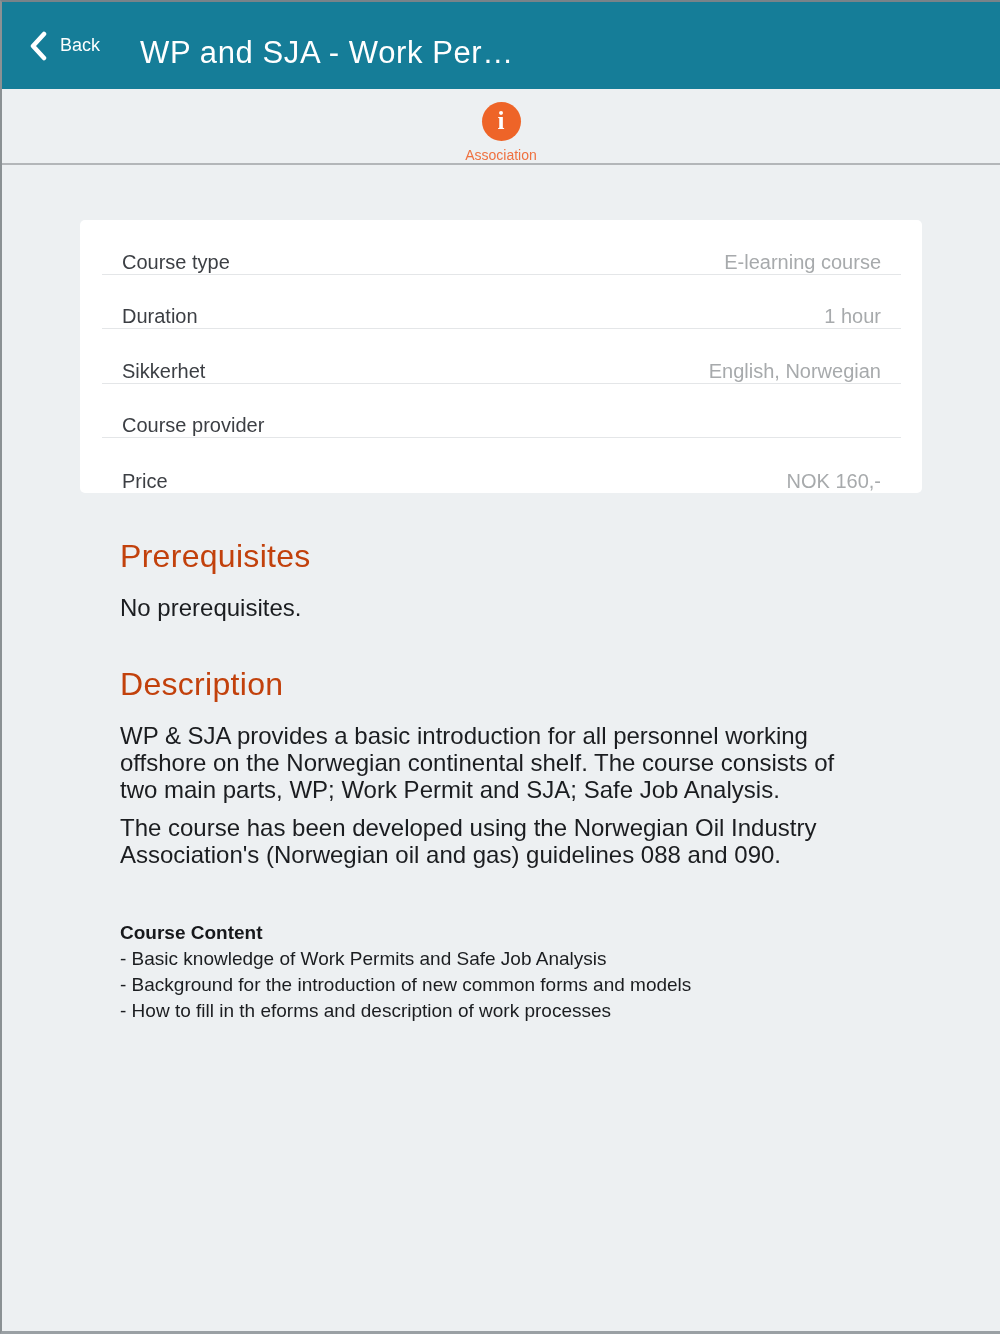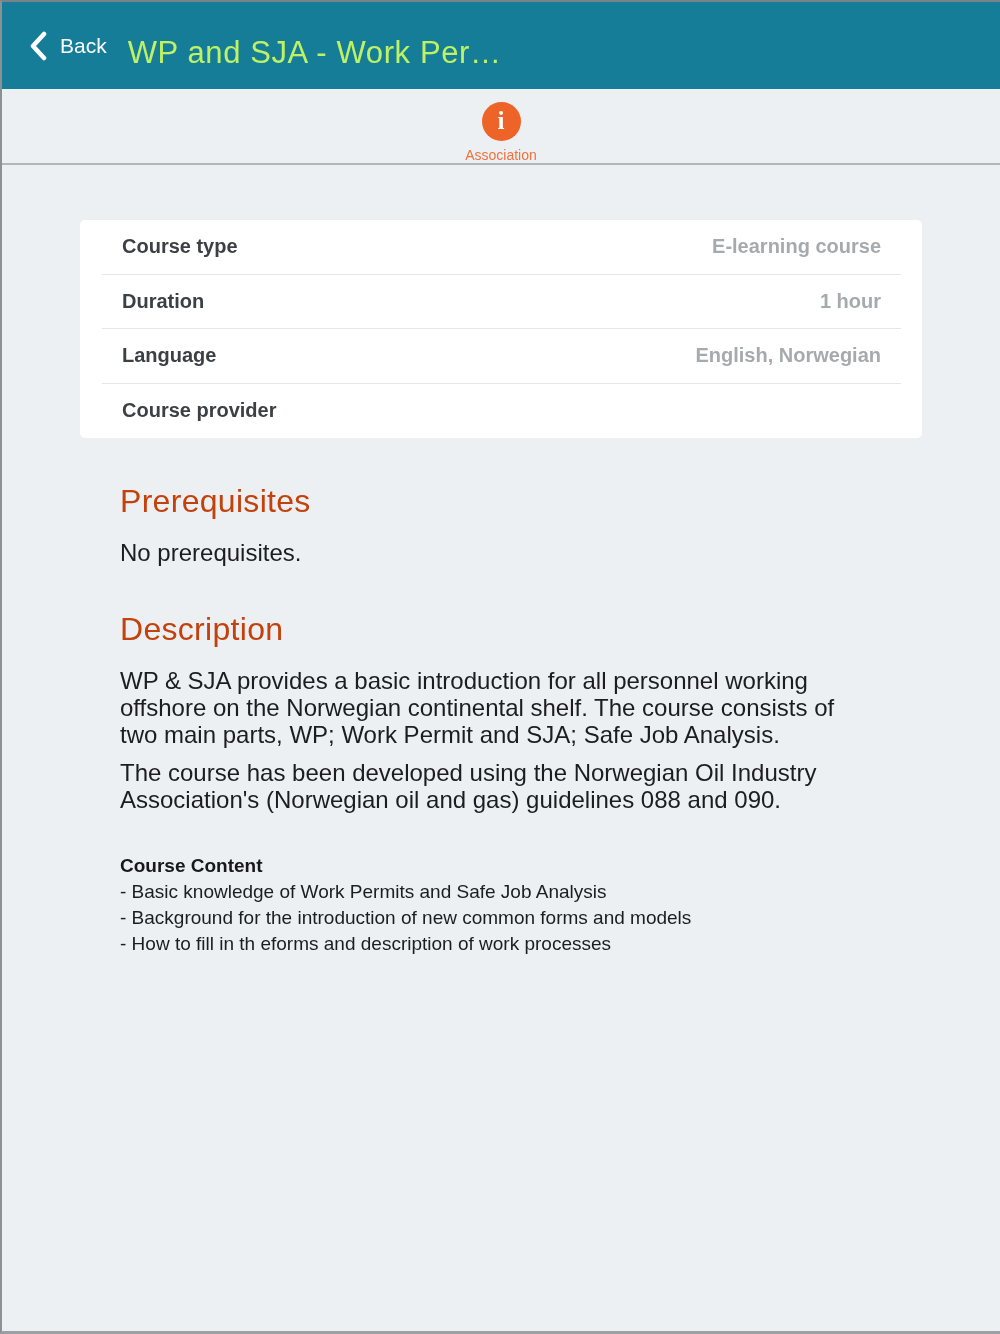--- a/index.html
+++ b/index.html
@@ -28,27 +28,27 @@
     padding-left: 27px;
     color: #ffffff;
   }
   .back-btn {
     display: flex;
     align-items: center;
     gap: 12px;
     cursor: pointer;
   }
   .back-btn svg { display: block; }
-  .back-label { font-size: 21px; color: #fdfefe; }
+  .back-label { font-size: 18px; color: #fdfefe; }
   .appbar-title {
-    margin-left: 21px;
+    margin-left: 40px;
     font-size: 31px;
     font-weight: 300;
     letter-spacing: 0.6px;
-    color: #bef264;
+    color: #ffffff;
     position: relative;
     top: 7px;
     white-space: nowrap;
   }
 
   
   .tabbar {
     height: 76px;
     background: #edf0f2;
     border-bottom: 2px solid #b3b6b9;
@@ -92,47 +92,46 @@
   .main { padding: 55px 78px 0 78px; }
 
   .card {
     background: #ffffff;
     border-radius: 5px;
     overflow: hidden;
   }
   .detail-row {
     height: 54.5px;
     display: flex;
-    align-items: center;
+    align-items: flex-end;
     justify-content: space-between;
     margin: 0 21px 0 22px;
     padding: 0 20px;
     border-bottom: 1px solid #e4e6e8;
-    font-weight: bold;
   }
   .detail-row:last-child { border-bottom: none; }
   .detail-label { font-size: 20px; color: #3c3f44; }
   .detail-value { font-size: 20px; color: #a7aaac; text-align: right; }
 
   .text-area { padding: 0 0 0 40px; max-width: 790px; }
   .section-heading {
     font-size: 32px;
     font-weight: 300;
     color: #c2410c;
     letter-spacing: 0.3px;
     margin: 45px 0 19px 0;
   }
   .body-copy {
     font-size: 24px;
     line-height: 27px;
     color: #1b1d20;
     margin: 0 0 11px 0;
     max-width: 750px;
   }
-  .cc-block { margin-top: 40px; }
+  .cc-block { margin-top: 52px; }
   .cc-heading {
     font-size: 19px;
     font-weight: bold;
     color: #16181b;
     line-height: 26px;
   }
   .cc-item {
     font-size: 19px;
     color: #1b1d20;
     line-height: 26px;
@@ -173,25 +172,29 @@
     <section class="card">
       <div class="detail-row">
         <span class="detail-label">Course type</span>
         <span class="detail-value">E-learning course</span>
       </div>
       <div class="detail-row">
         <span class="detail-label">Duration</span>
         <span class="detail-value">1 hour</span>
       </div>
       <div class="detail-row">
-        <span class="detail-label">Language</span>
+        <span class="detail-label">Sikkerhet</span>
         <span class="detail-value">English, Norwegian</span>
       </div>
       <div class="detail-row">
         <span class="detail-label">Course provider</span>
+      </div>
+      <div class="detail-row">
+        <span class="detail-label">Price</span>
+        <span class="detail-value">NOK 160,-</span>
       </div>
     </section>
 
     <div class="text-area">
 
       <h2 class="section-heading">Prerequisites</h2>
       <p class="body-copy">No prerequisites.</p>
 
       <h2 class="section-heading">Description</h2>
       <p class="body-copy">WP &amp; SJA provides a basic introduction for all personnel working offshore on the Norwegian continental shelf. The course consists of two main parts,  WP; Work Permit and SJA; Safe Job Analysis.</p>

